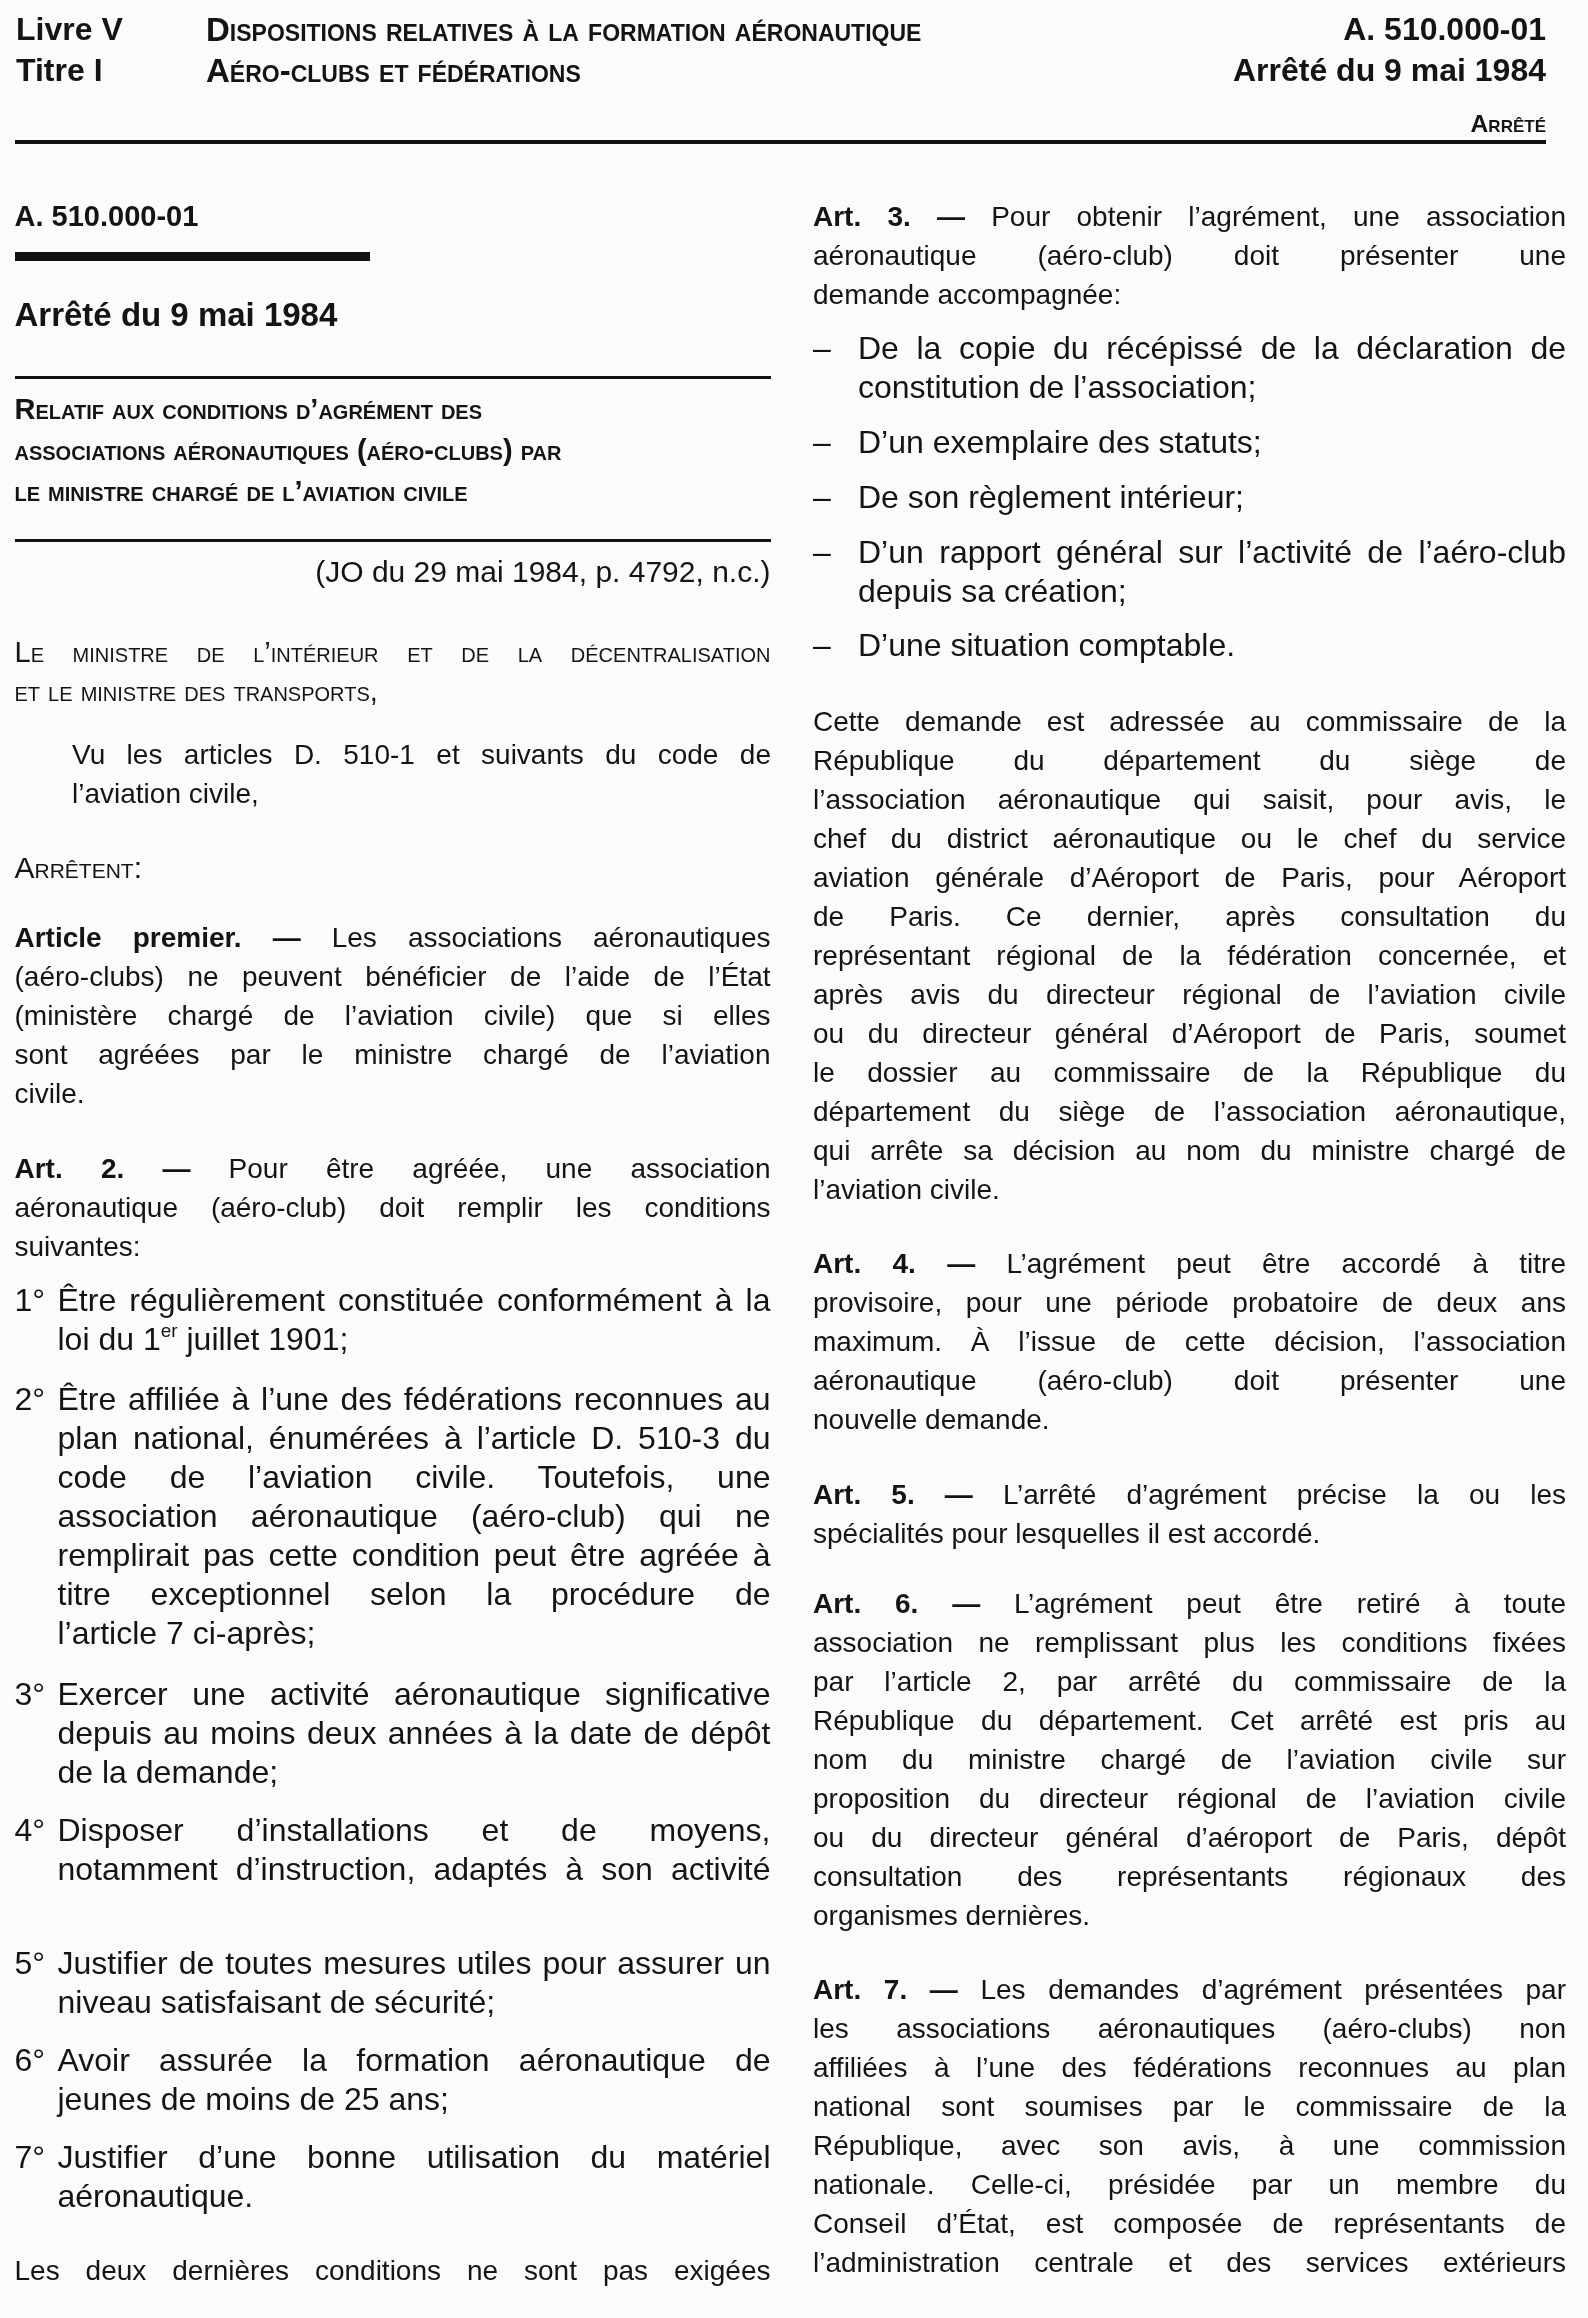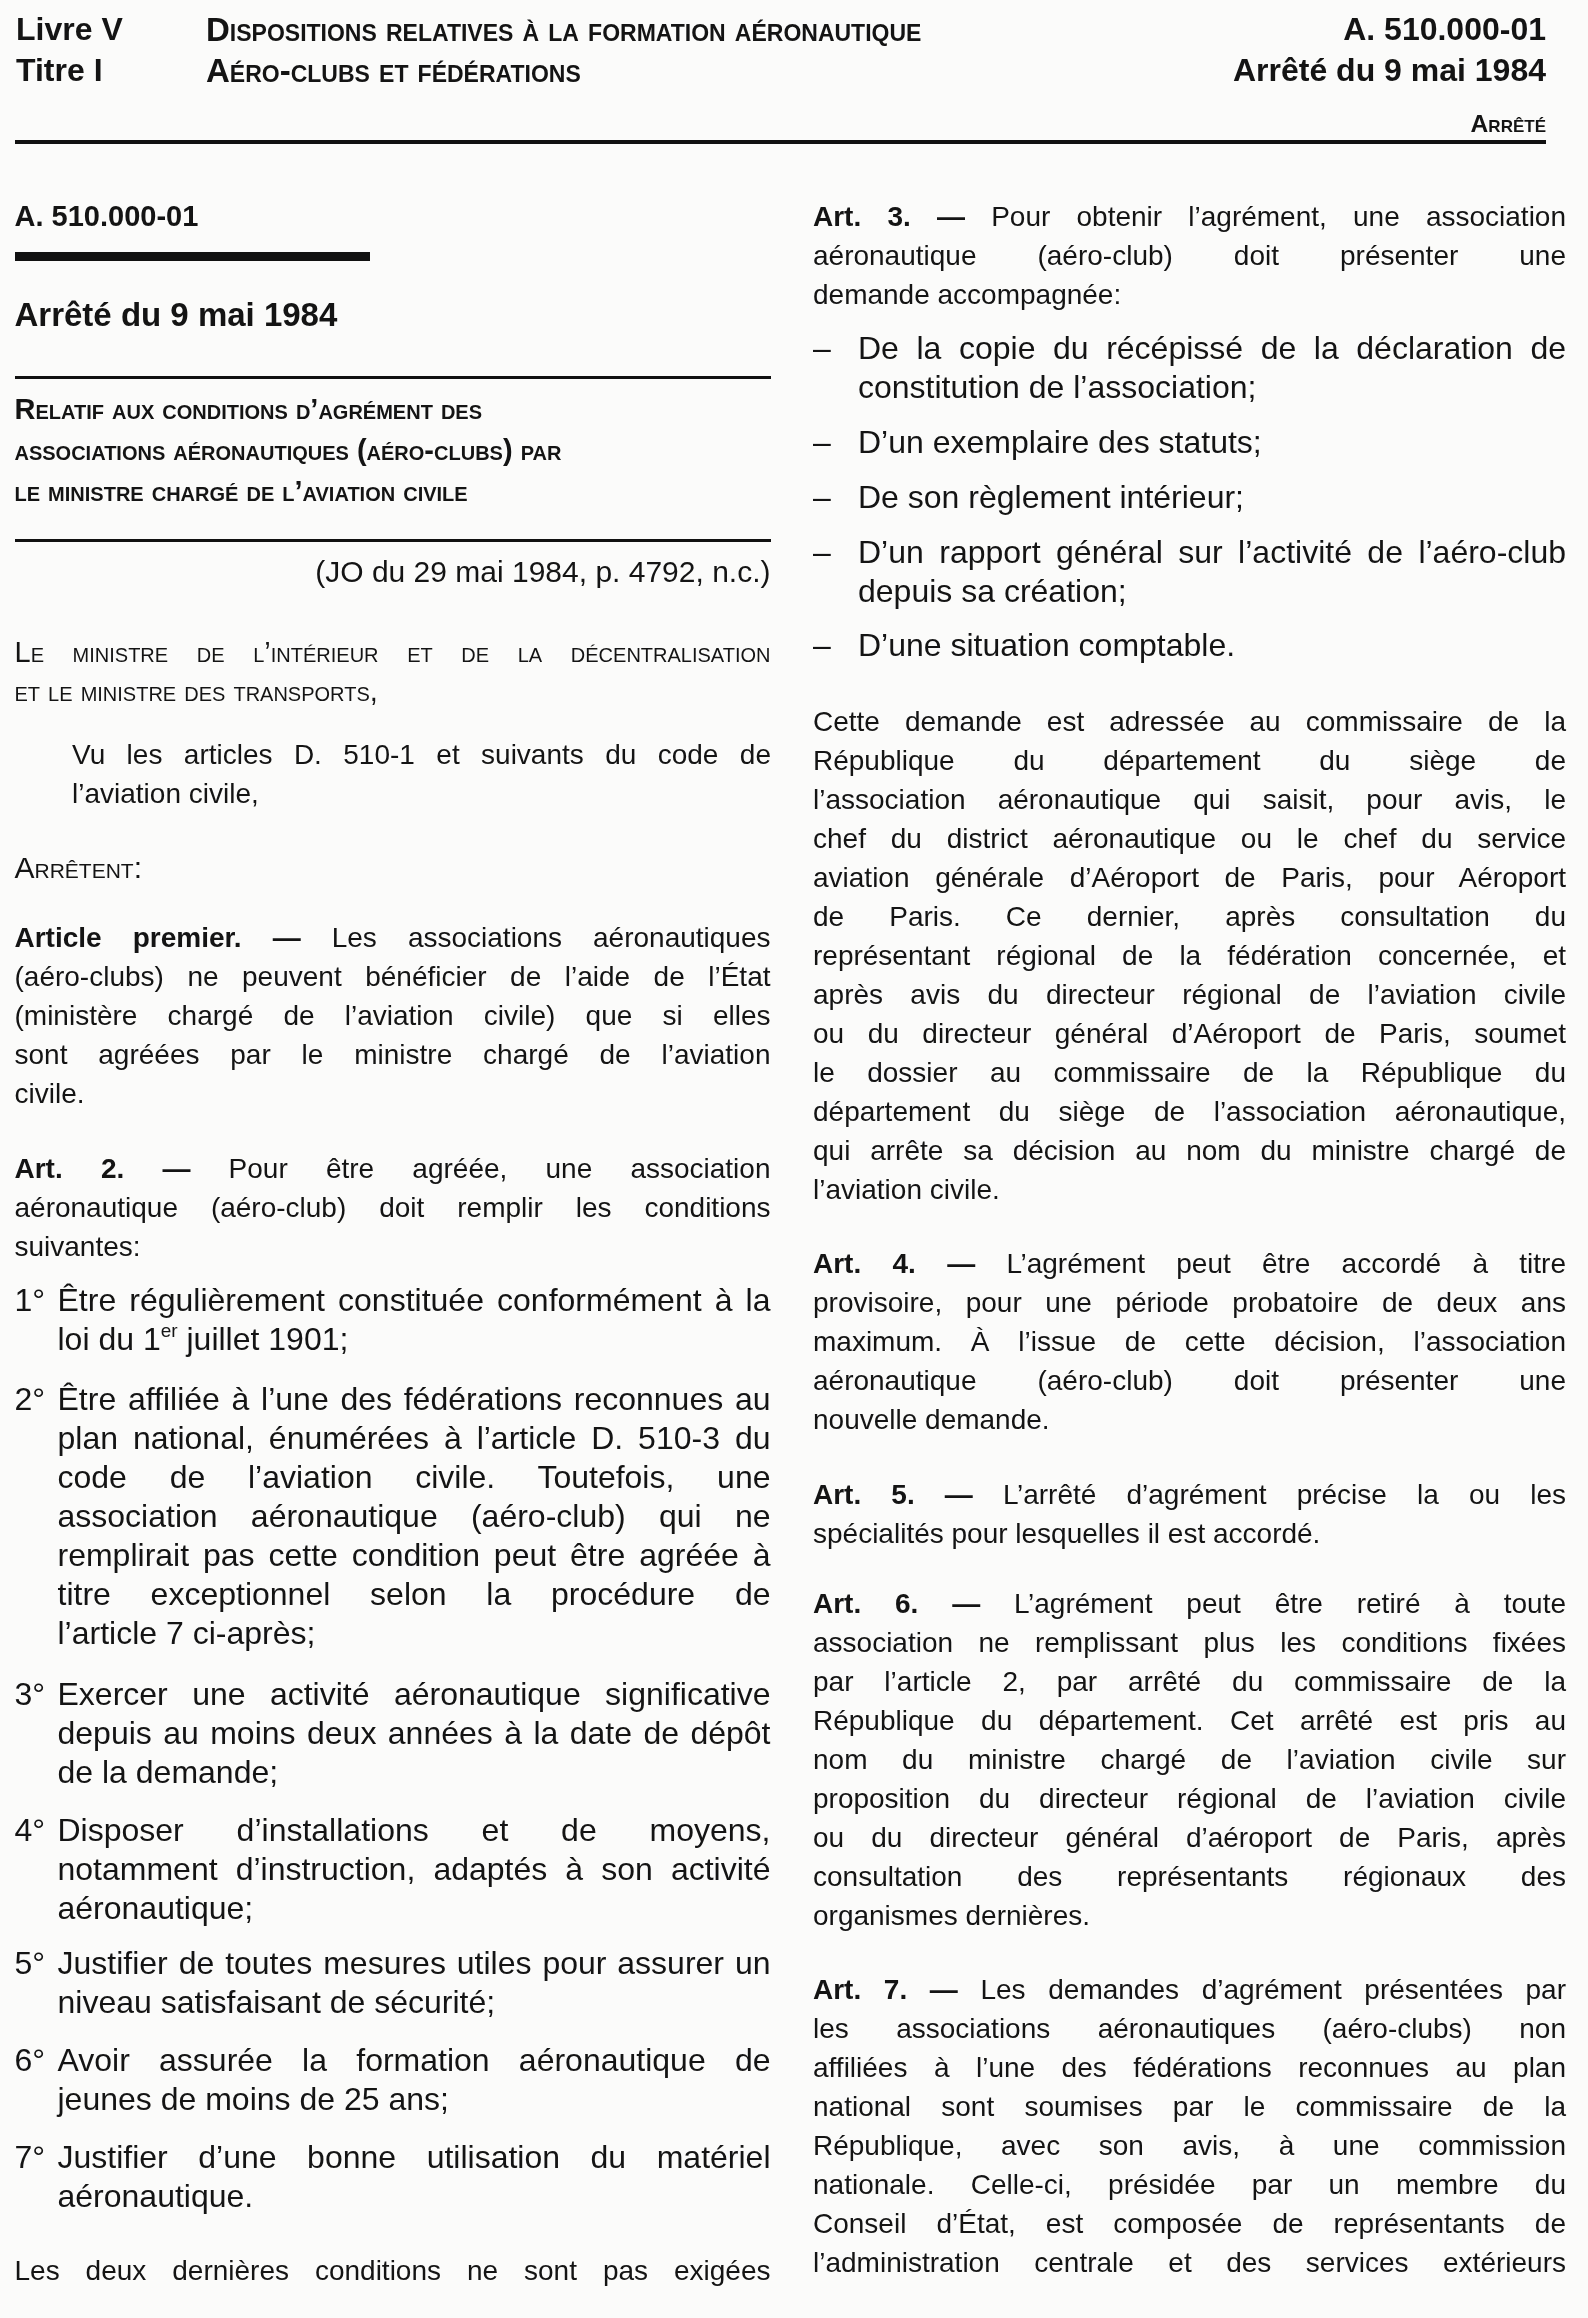--- a/index.html
+++ b/index.html
@@ -105,21 +105,20 @@
       <div class="ln">Exercer une activité aéronautique significative</div>
       <div class="ln">depuis au moins deux années à la date de dépôt</div>
       <div class="ln last">de la demande;</div>
     </div>
   </div>
 <div class="item left" style="top:1811px;">
     <span class="num">4°</span>
     <div class="body" style="left: 43px; width: 713px;">
       <div class="ln">Disposer d’installations et de moyens,</div>
       <div class="ln">notamment d’instruction, adaptés à son activité</div>
-      <div class="ln last">aéronautique;</div>
     </div>
   </div>
 <div class="item left" style="top:1944px;">
     <span class="num">5°</span>
     <div class="body" style="left: 43px; width: 713px;">
       <div class="ln">Justifier de toutes mesures utiles pour assurer un</div>
       <div class="ln last">niveau satisfaisant de sécurité;</div>
     </div>
   </div>
 <div class="item left" style="top:2041px;">
@@ -206,21 +205,21 @@
     <div class="ln"><b>Art. 5. —</b> L’arrêté d’agrément précise la ou les</div>
     <div class="ln last">spécialités pour lesquelles il est accordé.</div>
   </div>
 <div class="para right" style="top:1584px;">
     <div class="ln"><b>Art. 6. —</b> L’agrément peut être retiré à toute</div>
     <div class="ln">association ne remplissant plus les conditions fixées</div>
     <div class="ln">par l’article 2, par arrêté du commissaire de la</div>
     <div class="ln">République du département. Cet arrêté est pris au</div>
     <div class="ln">nom du ministre chargé de l’aviation civile sur</div>
     <div class="ln">proposition du directeur régional de l’aviation civile</div>
-    <div class="ln">ou du directeur général d’aéroport de Paris, après</div>
+    <div class="ln">ou du directeur général d’aéroport de Paris, dépôt</div>
     <div class="ln">consultation des représentants régionaux des</div>
     <div class="ln last">organismes dernières.</div>
   </div>
 <div class="para right" style="top:1970px;">
     <div class="ln"><b>Art. 7. —</b> Les demandes d’agrément présentées par</div>
     <div class="ln">les associations aéronautiques (aéro-clubs) non</div>
     <div class="ln">affiliées à l’une des fédérations reconnues au plan</div>
     <div class="ln">national sont soumises par le commissaire de la</div>
     <div class="ln">République, avec son avis, à une commission</div>
     <div class="ln">nationale. Celle-ci, présidée par un membre du</div>

